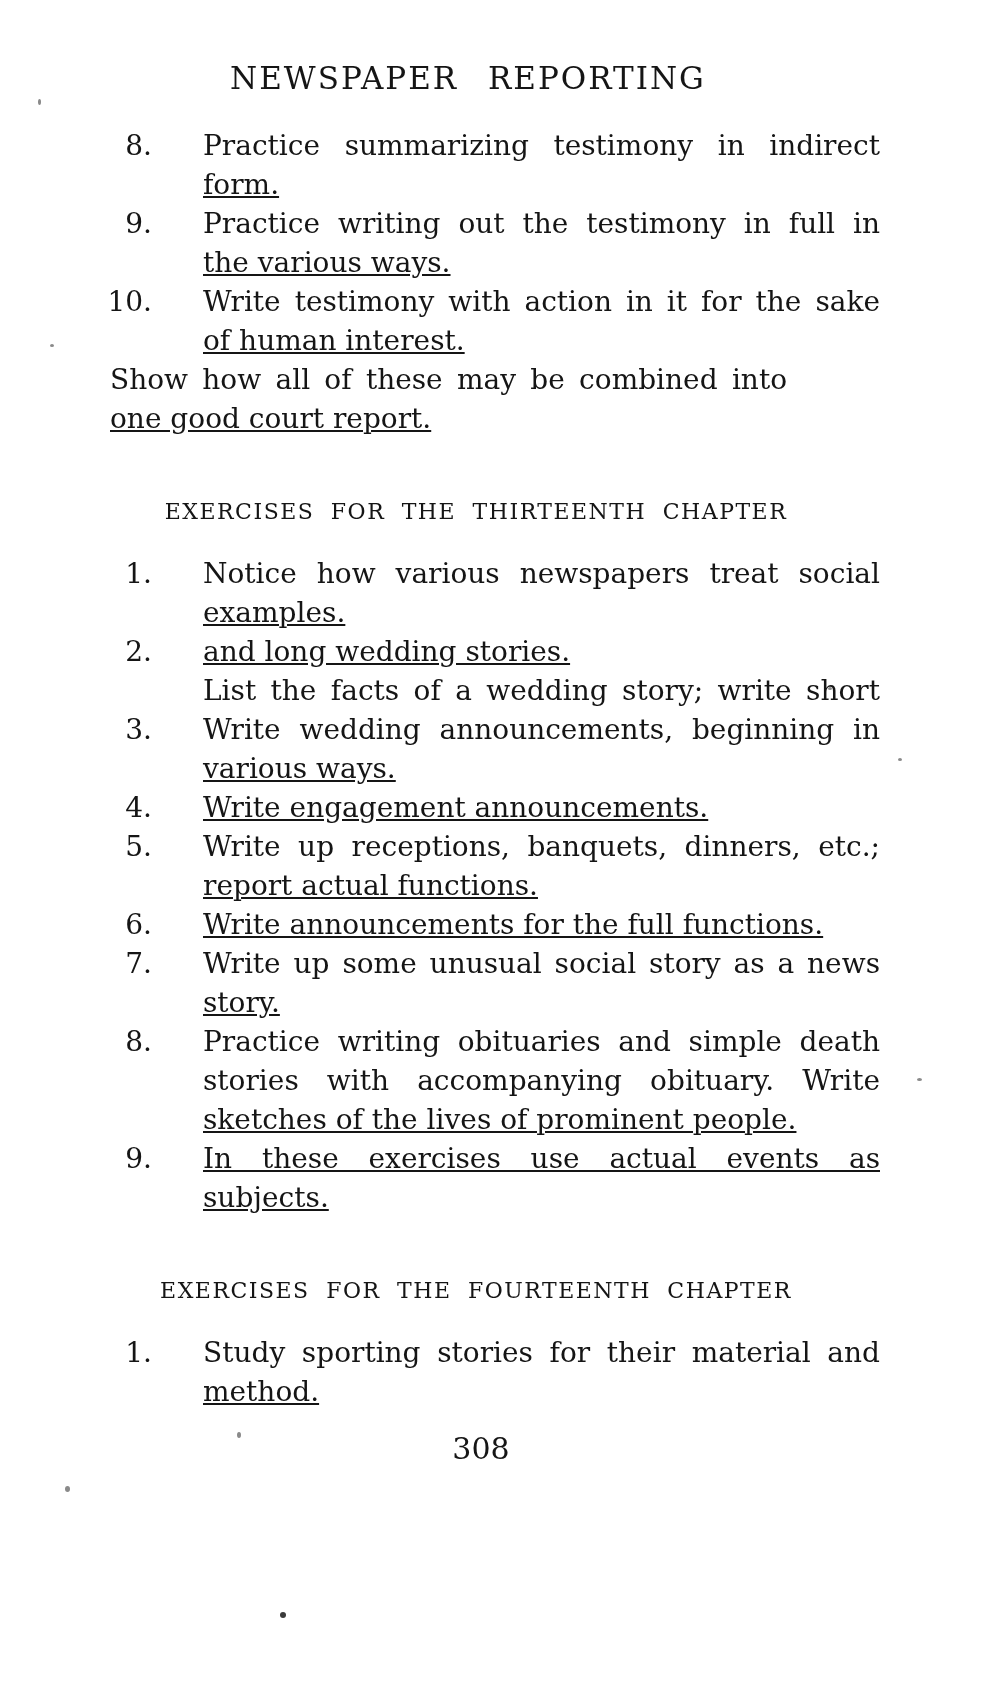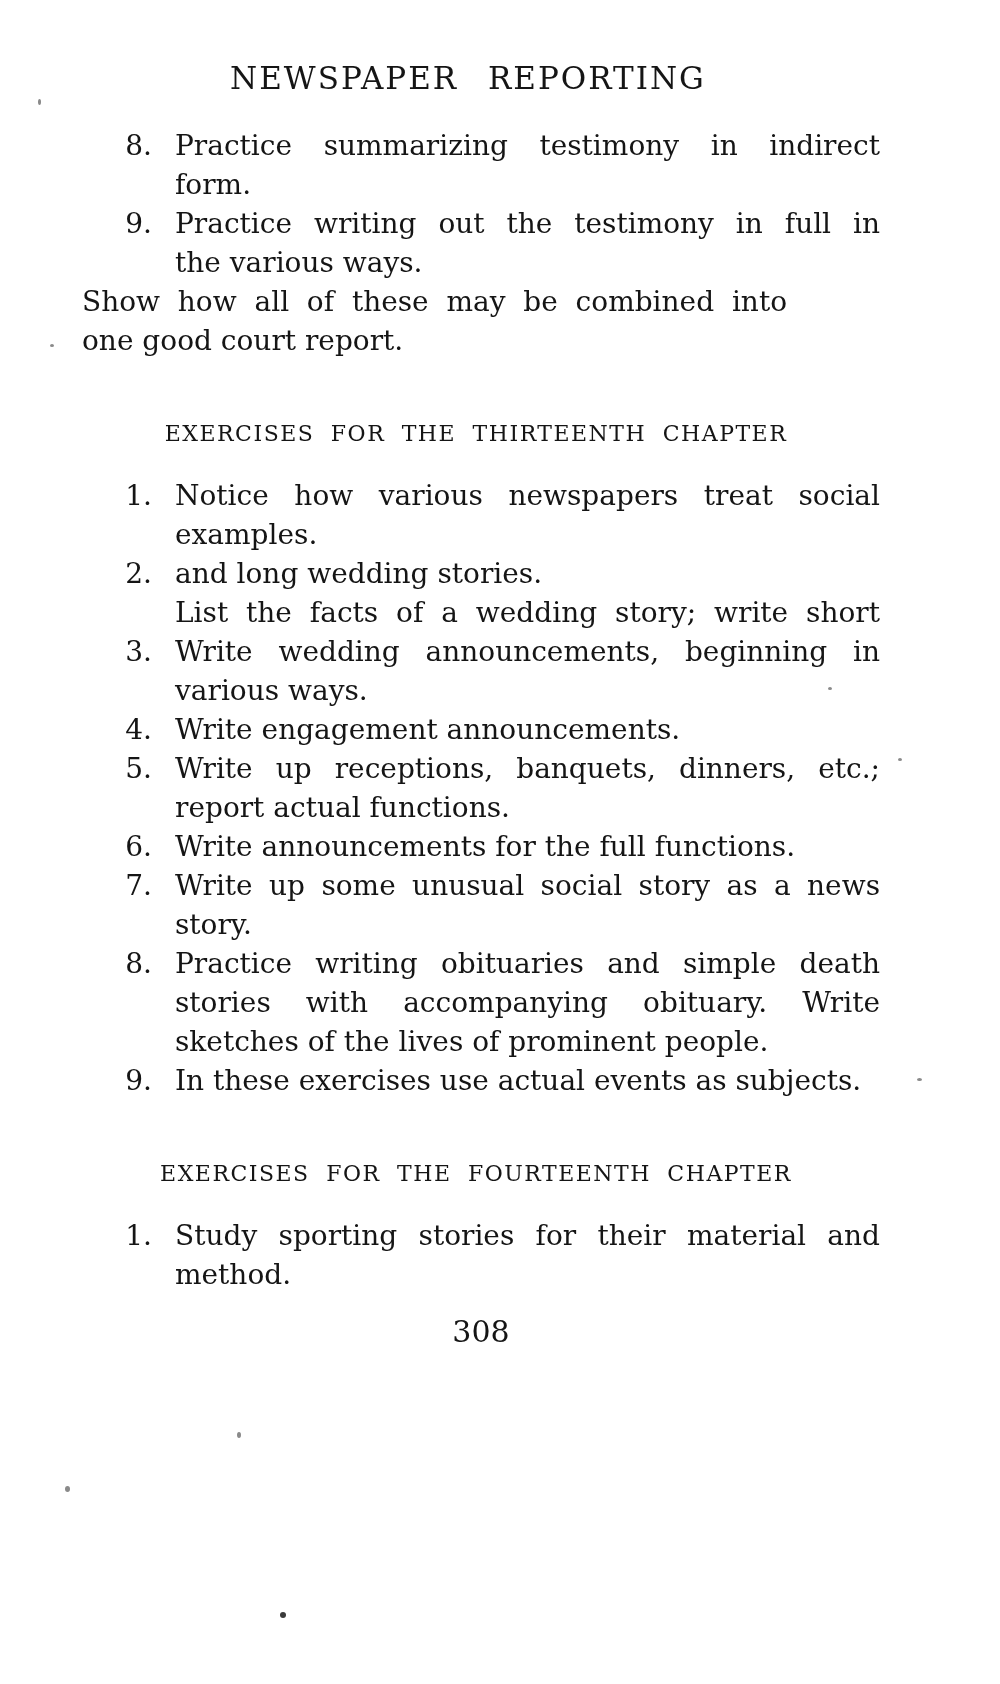--- a/index.html
+++ b/index.html
@@ -48,23 +48,25 @@
     text-align: right;
     padding-right: 23px;
   }
   .text {
     width: 705px;
     flex: 0 0 705px;
   }
   .line {
     text-align: justify;
     text-align-last: justify;
+    margin-left: 28px;
   }
   .line.last {
     text-align-last: left;
+    text-decoration: underline;
   }
   .page-number {
     text-align: center;
     width: 798px;
     margin: 20px 0 0 82px;
     font-size: 30px;
   }
   .speck {
     position: absolute;
     background: #3a3a3a;
@@ -84,20 +86,27 @@
         <div class="text">
           <div class="line">Practice summarizing testimony in indirect</div>
           <div class="line last">form.</div>
         </div>
       </div>
       <div class="item">
         <div class="num">9.</div>
         <div class="text">
           <div class="line">Practice writing out the testimony in full in</div>
           <div class="line last">the various ways.</div>
+        </div>
+      </div>
+      <div class="item">
+        <div class="num">10.</div>
+        <div class="text">
+          <div class="line">Write testimony with action in it for the sake</div>
+          <div class="line last">of human interest.</div>
         </div>
       </div>
       <div class="item">
         <div class="text">
           <div class="line">Show how all of these may be combined into</div>
           <div class="line last">one good court report.</div>
         </div>
       </div>
       <h2 class="section-heading">EXERCISES FOR THE THIRTEENTH CHAPTER</h2>
       <div class="item">

